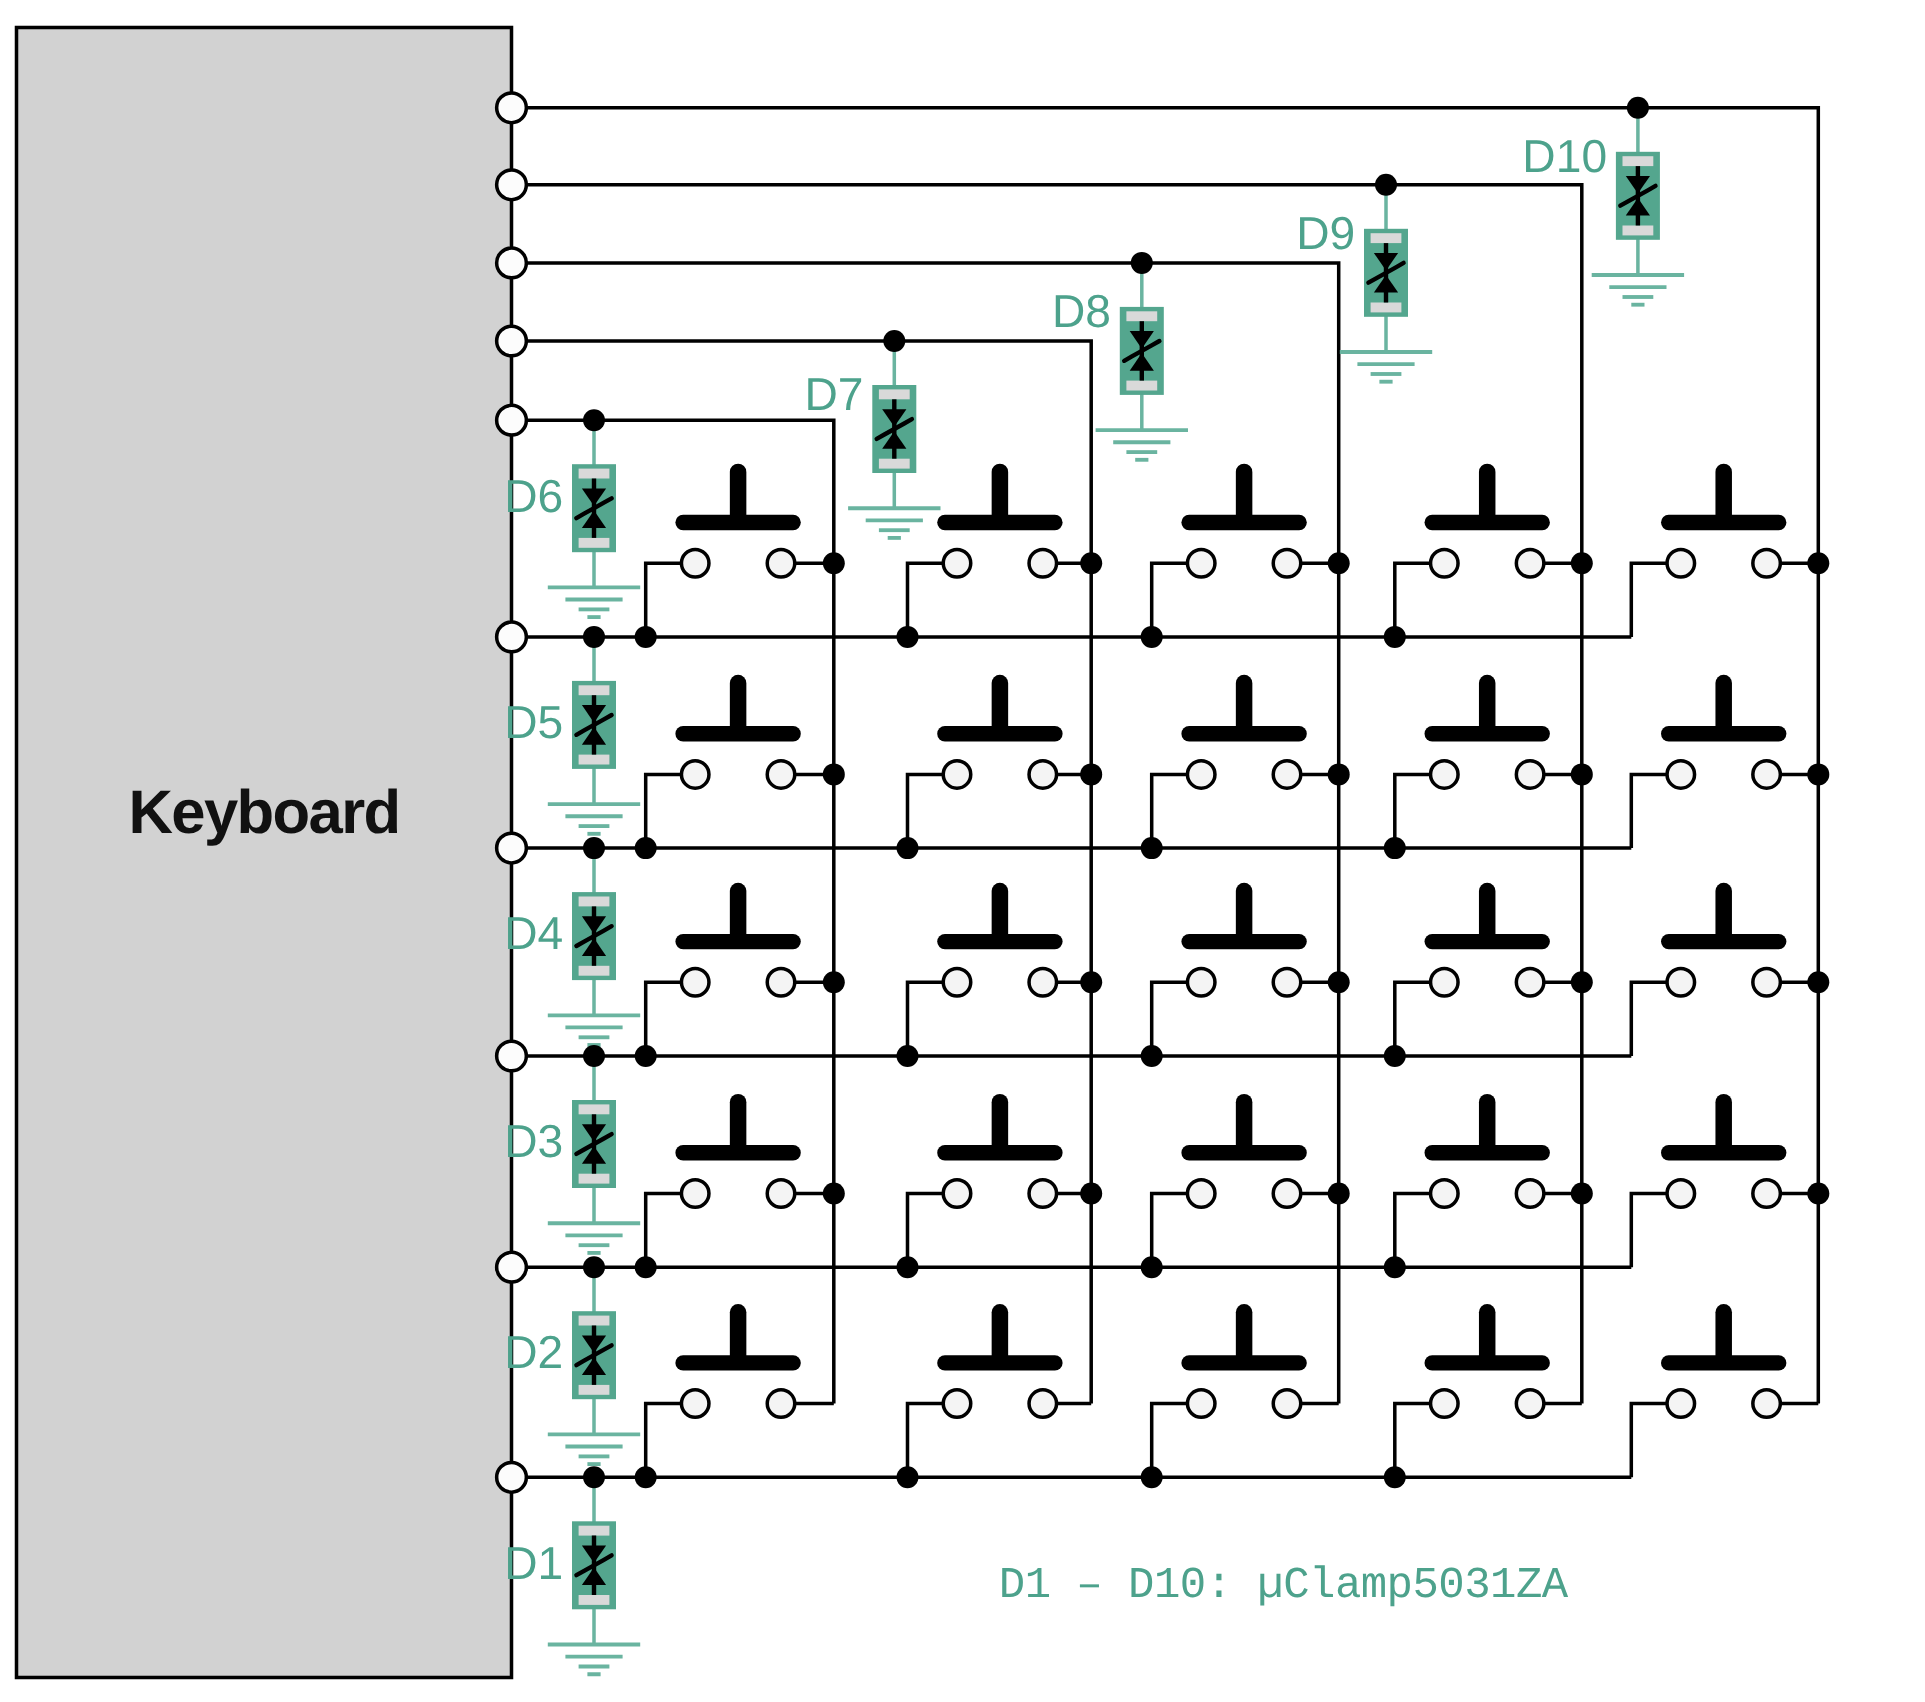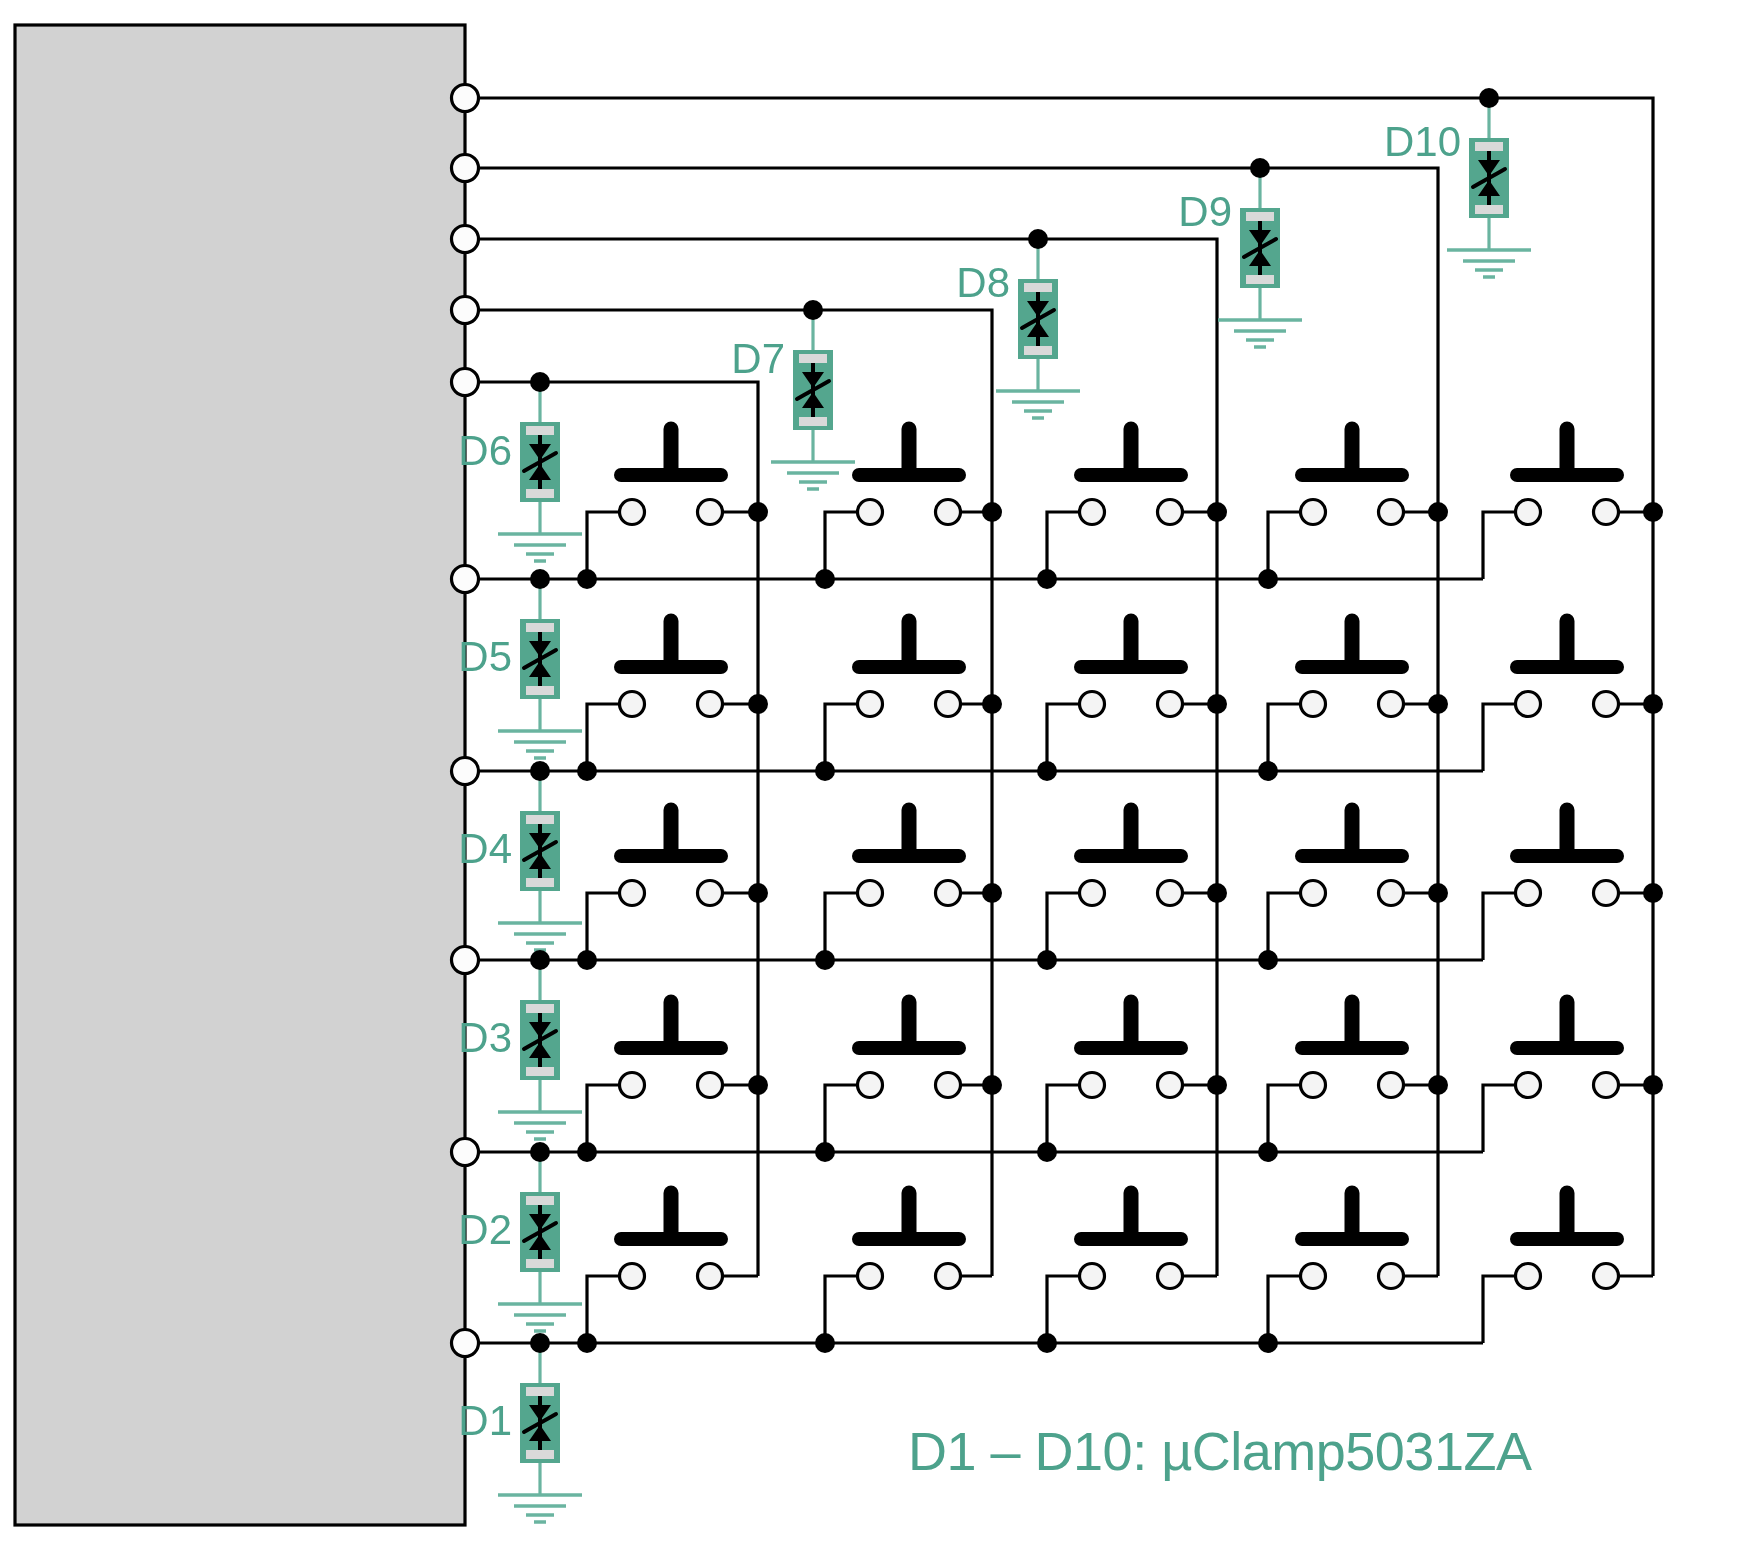--- a/index.html
+++ b/index.html
@@ -14,23 +14,24 @@
   .ctrl-label{
     position:absolute;
     left:15px;top:700px;width:450px;
     text-align:center;
     font-size:56px;font-weight:bold;color:#111111;
     line-height:76px;letter-spacing:-1.5px;
   }
   .caption{
     position:absolute;
     left:908px;top:1420px;
-    font-size:54px;color:#4da28c;
+    font-size:40px;color:#4da28c;
     letter-spacing:-0.5px;
     white-space:nowrap;
+    font-family:Liberation Mono, monospace;
   }
 </style>
 </head>
 <body>
 
 <div class="stage">
   <svg id="diagram" width="1750" height="1547" viewBox="0 0 1750 1547">
       <rect x="15" y="25" width="450" height="1500" fill="#d2d2d2" stroke="#000000" stroke-width="3.2"></rect>
       <path d="M 465 98 H 1653 V 1276" fill="none" stroke="#000000" stroke-width="3.2" stroke-linejoin="miter"></path>
       <path d="M 465 168 H 1438 V 1276" fill="none" stroke="#000000" stroke-width="3.2" stroke-linejoin="miter"></path>
@@ -457,15 +458,16 @@
       <circle cx="465" cy="239" r="13.5" fill="#fcfcfc" stroke="#000000" stroke-width="3.2"></circle>
       <circle cx="465" cy="310" r="13.5" fill="#fcfcfc" stroke="#000000" stroke-width="3.2"></circle>
       <circle cx="465" cy="382" r="13.5" fill="#fcfcfc" stroke="#000000" stroke-width="3.2"></circle>
       <circle cx="465" cy="579" r="13.5" fill="#fcfcfc" stroke="#000000" stroke-width="3.2"></circle>
       <circle cx="465" cy="771" r="13.5" fill="#fcfcfc" stroke="#000000" stroke-width="3.2"></circle>
       <circle cx="465" cy="960" r="13.5" fill="#fcfcfc" stroke="#000000" stroke-width="3.2"></circle>
       <circle cx="465" cy="1152" r="13.5" fill="#fcfcfc" stroke="#000000" stroke-width="3.2"></circle>
       <circle cx="465" cy="1343" r="13.5" fill="#fcfcfc" stroke="#000000" stroke-width="3.2"></circle>
     </svg>
   <div class="ctrl-label">
+    <div>Keyboard</div>
   </div>
   <div class="caption">D1 – D10: µClamp5031ZA</div>
 </div>
 
 </body></html>

